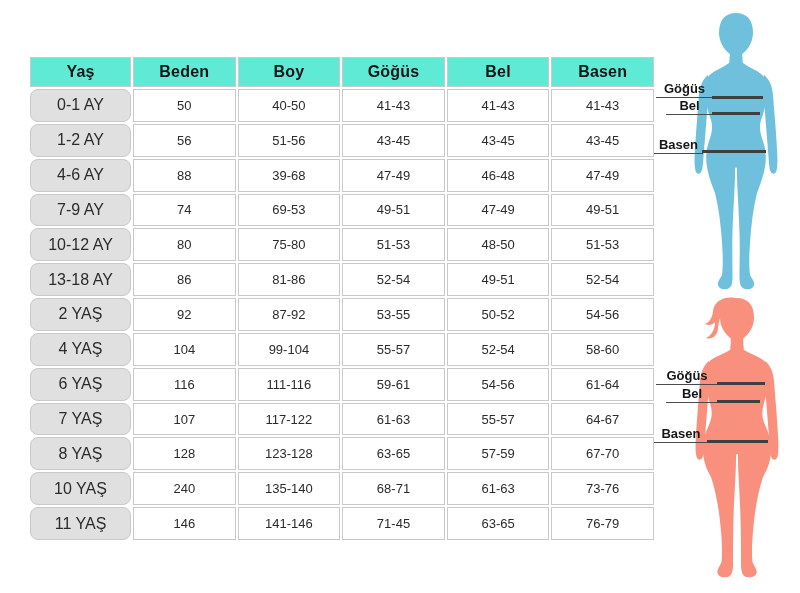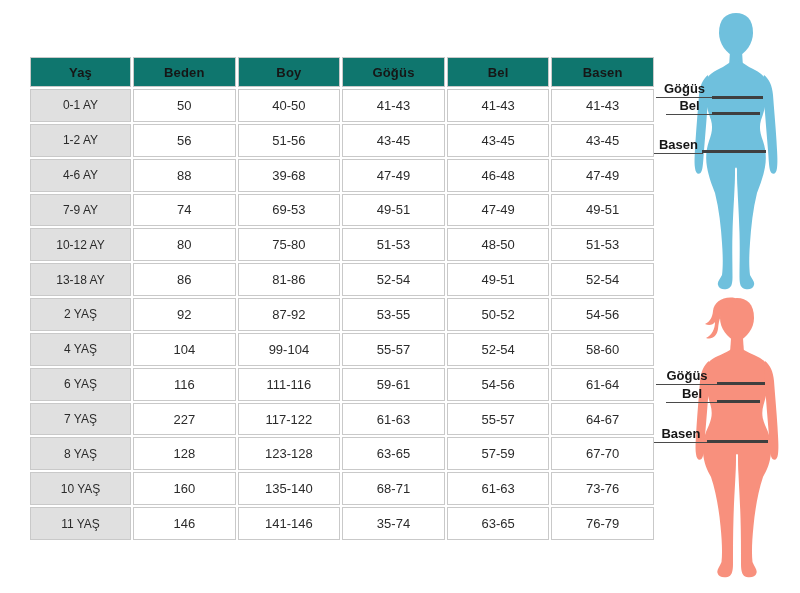--- a/index.html
+++ b/index.html
@@ -15,26 +15,26 @@
     width: 628px; height: 487px;
     border-collapse: separate; border-spacing: 2px;
     table-layout: fixed; background: #ffffff;
   }
   .size-table th, .size-table td {
     border: 1px solid #c9c9c9;
     text-align: center; vertical-align: middle;
     overflow: hidden; white-space: nowrap;
   }
   .size-table th {
-    background: #0f766e; color: #161616;
-    font-size: 13px; font-weight: bold; height: 30px;
+    background: #5eead4; color: #161616;
+    font-size: 16px; font-weight: bold; height: 30px;
     letter-spacing: 0.2px;
   }
   .size-table td { background: #ffffff; color: #2b2b2b; font-size: 13px; }
-  .size-table td.row-label { background: #e0e0e0; color: #2b2b2b; font-size: 12px; }
+  .size-table td.row-label { background: #e0e0e0; color: #2b2b2b; font-size: 16px; border-radius: 8px; }
 
   
   .figure-svg { position: absolute; }
   .m-label {
     position: absolute;
     font-size: 13px; font-weight: bold; color: #161616;
     text-align: center; line-height: 15px;
     border-bottom: 1.5px solid #4a4a4a;
     padding-bottom: 1px;
   }
@@ -128,47 +128,47 @@
         <tr>
       <td class="row-label">6 YAŞ</td>
       <td>116</td>
       <td>111-116</td>
       <td>59-61</td>
       <td>54-56</td>
       <td>61-64</td>
     </tr>
         <tr>
       <td class="row-label">7 YAŞ</td>
-      <td>227</td>
+      <td>107</td>
       <td>117-122</td>
       <td>61-63</td>
       <td>55-57</td>
       <td>64-67</td>
     </tr>
         <tr>
       <td class="row-label">8 YAŞ</td>
       <td>128</td>
       <td>123-128</td>
       <td>63-65</td>
       <td>57-59</td>
       <td>67-70</td>
     </tr>
         <tr>
       <td class="row-label">10 YAŞ</td>
-      <td>160</td>
+      <td>240</td>
       <td>135-140</td>
       <td>68-71</td>
       <td>61-63</td>
       <td>73-76</td>
     </tr>
         <tr>
       <td class="row-label">11 YAŞ</td>
       <td>146</td>
       <td>141-146</td>
-      <td>35-74</td>
+      <td>71-45</td>
       <td>63-65</td>
       <td>76-79</td>
     </tr>
       </tbody>
   </table>
 
   <svg class="figure-svg" style="left:685px; top:13px;" width="102" height="280" viewBox="0 0 102 280">
     <g fill="#6FC0DD">
       <path d="M 34 20 C 34 6 41 0 51 0 C 61 0 68 6 68 20 C 68 30 61 41 51 44 C 41 41 34 30 34 20 Z"></path>
       <path d="M 45 38 L 57 38 L 58 54 L 44 54 Z"></path>

